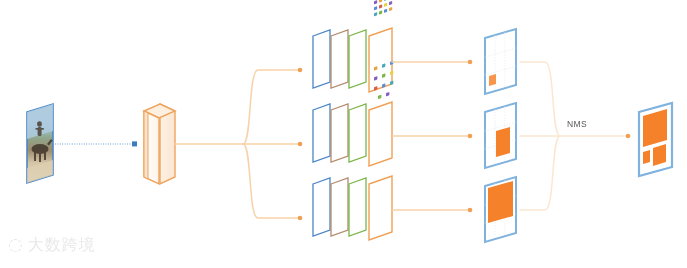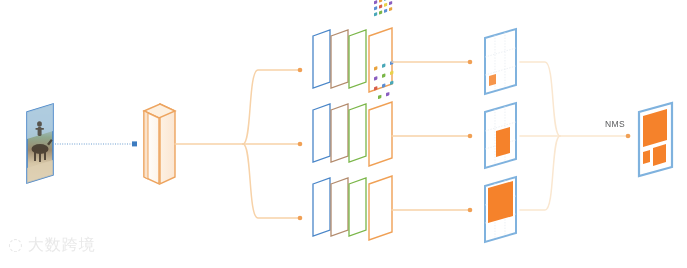--- a/index.html
+++ b/index.html
@@ -260,20 +260,20 @@
     </g>
 
     <g>
       <polygon points="639,112 672,103 672,167 639,176" fill="#ffffff" stroke="#7fb2de" stroke-width="2.2"></polygon>
       <polygon points="643,116 667,109 667,140 643,147" fill="#f5822b"></polygon>
       <polygon points="653,148 666,144 666,162 653,166" fill="#f5822b"></polygon>
       <polygon points="643,152 650,150 650,162 643,164" fill="#f5822b"></polygon>
     </g>
   </svg>
 
-  <div class="nms-label" style="left:605px; top:119px;">NMS</div>
+  <div class="nms-label" style="left:567px; top:119px;">NMS</div>
 
   <div id="watermark">
     <span class="wm-mark">◌</span>
     <span class="wm-text">大数跨境</span>
   </div>
 
 </div>
 
 </body></html>

